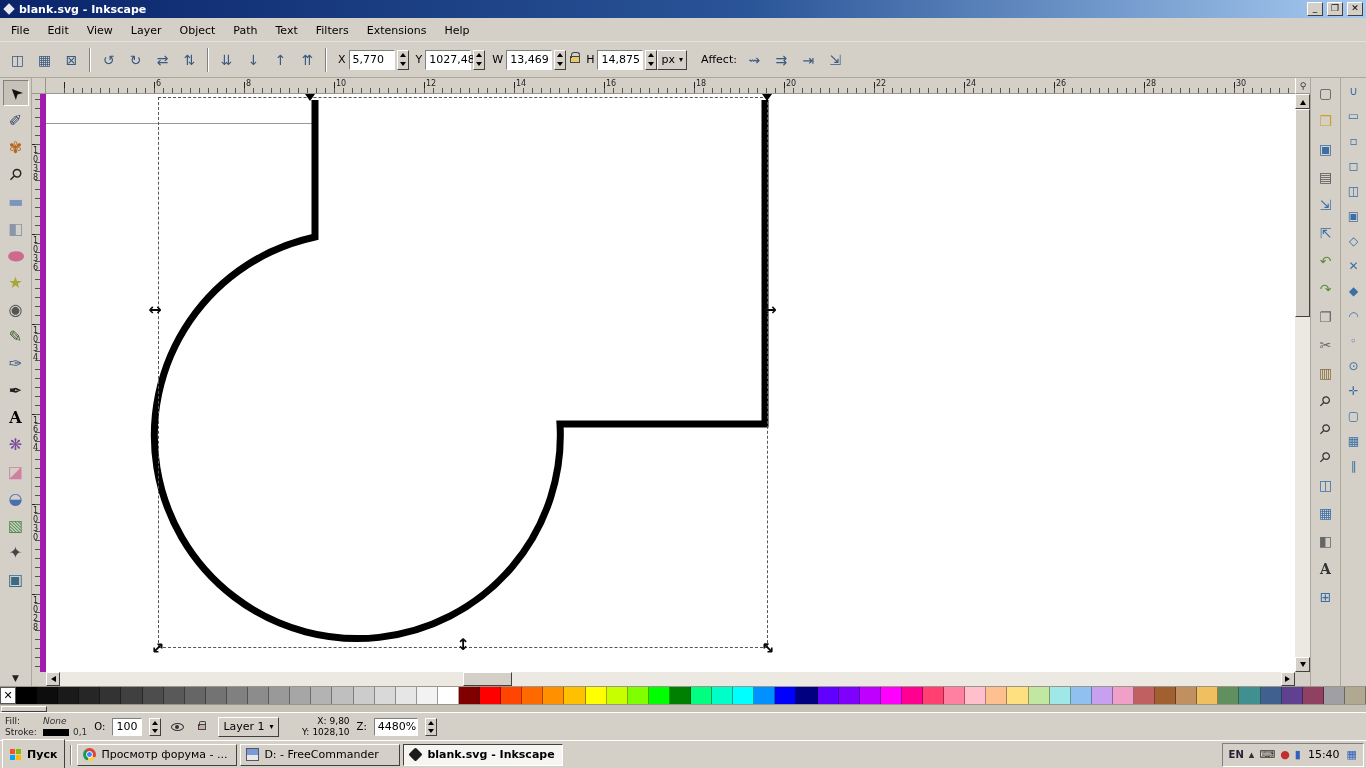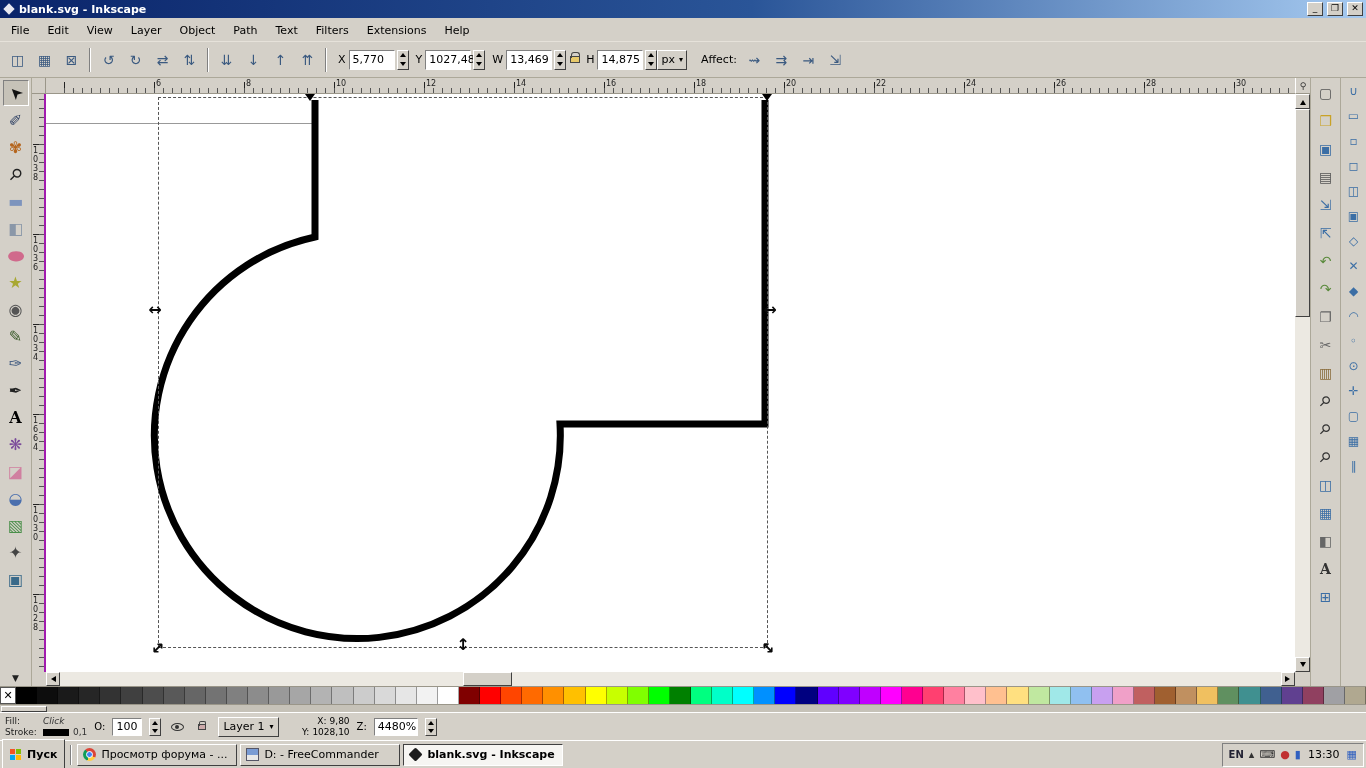--- a/index.html
+++ b/index.html
@@ -54,21 +54,21 @@
   .ruler-corner{width:14px;flex:none;background:#d4d0c8;border-right:1px solid #9a9689;border-bottom:1px solid #9a9689}
   .hruler{flex:1;position:relative;background:#d4d0c8;border-bottom:1px solid #9a9689;overflow:hidden}
   .hruler .ticks{position:absolute;inset:0;
     background-image:repeating-linear-gradient(90deg,#555 0 1px,transparent 1px 9px),repeating-linear-gradient(90deg,#222 0 1px,transparent 1px 90px);
     background-size:100% 5px,100% 11px;background-position:18px bottom,18px bottom;background-repeat:no-repeat,no-repeat}
   .hlabels{position:absolute;top:1px;left:110px;display:flex}
   .hlabel{width:90px;font-size:8px;color:#222;flex:none}
   .szoom{width:15px;flex:none;display:flex;align-items:center;justify-content:center;font-size:9px;color:#333;background:#d4d0c8;border-bottom:1px solid #9a9689;border-left:1px solid #fff}
 
   .canvas-row{flex:1;display:flex;min-height:0}
-  .vruler{width:14px;flex:none;position:relative;background:#d4d0c8;border-right:2px solid #a21caf;overflow:hidden}
+  .vruler{width:14px;flex:none;position:relative;background:#d4d0c8;border-right:6px solid #a21caf;overflow:hidden}
   .vruler .ticks{position:absolute;inset:0;
     background-image:repeating-linear-gradient(180deg,#555 0 1px,transparent 1px 9px),repeating-linear-gradient(180deg,#222 0 1px,transparent 1px 90px);
     background-size:5px 100%,11px 100%;background-position:right 0 top 5px,right 0 top 50px;background-repeat:no-repeat,no-repeat}
   .vlabels{position:absolute;top:52px;left:1px;display:flex;flex-direction:column}
   .vlabel{height:90px;width:7px;font-size:8px;line-height:9px;word-break:break-all;color:#222;flex:none}
 
   .viewport{flex:1;position:relative;background:#fff;overflow:hidden;min-width:0}
   .viewport svg{position:absolute;inset:0;width:100%;height:100%}
   .page-top-line{position:absolute;left:0;top:29px;width:269px;height:1px;background:#999}
   .sel-box{position:absolute;left:112px;top:3px;width:610px;height:551px;border:1px dashed #555}
@@ -614,21 +614,21 @@
     </div>
     <div class="palette-scroll" data-name="palette-scrollbar">
       <span class="pthumb" data-name="palette-scroll-thumb"></span>
     </div>
   </div>
 
   <div class="statusbar" data-name="statusbar">
     <div class="fs-block" data-name="fill-stroke-indicator">
       <div class="fs-row">
         <span class="fs-label" data-name="fill-label">Fill:</span>
-        <span class="fs-none" data-name="fill-value">Click</span>
+        <span class="fs-none" data-name="fill-value">None</span>
       </div>
       <div class="fs-row">
         <span class="fs-label" data-name="stroke-label">Stroke:</span>
         <span class="stroke-swatch" data-name="stroke-color-swatch"></span>
         <span class="fs-val" data-name="stroke-width-value">0,1</span>
       </div>
     </div>
     <span class="o-label" data-name="opacity-label">O:</span>
     <span class="textbox o-box" data-name="opacity-input">
         <span>100</span>
@@ -693,18 +693,18 @@
       </span>
       </div>
     <div class="tray" data-name="system-tray">
       <span class="lang" data-name="language-indicator">EN</span>
       <div style="display:flex;gap:5px;align-items:center">
           <span class="tray-ico" data-name="hidden-icons-button" style="color: rgb(51, 51, 51);"><span>▴</span></span>
           <span class="tray-ico" data-name="keyboard-icon" style="color: rgb(51, 51, 51);"><span>⌨</span></span>
           <span class="tray-ico" data-name="antivirus-icon" style="color: rgb(192, 48, 48);"><span>●</span></span>
           <span class="tray-ico" data-name="scheduler-icon" style="color: rgb(48, 96, 192);"><span>▮</span></span>
         </div>
-      <span class="clock" data-name="clock">13:30</span>
+      <span class="clock" data-name="clock">15:40</span>
       <span class="tray-ico" style="color:#3060c0" data-name="calendar-icon">▦</span>
     </div>
   </div>
 
 </div>
 
 </body></html>

